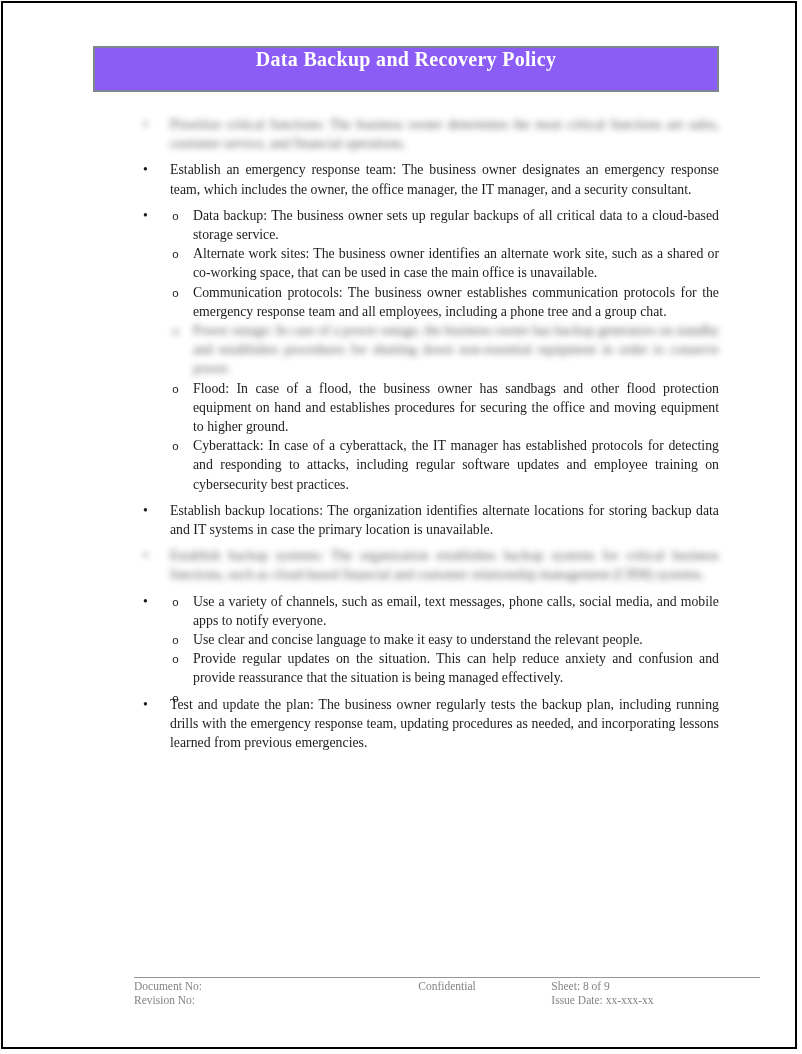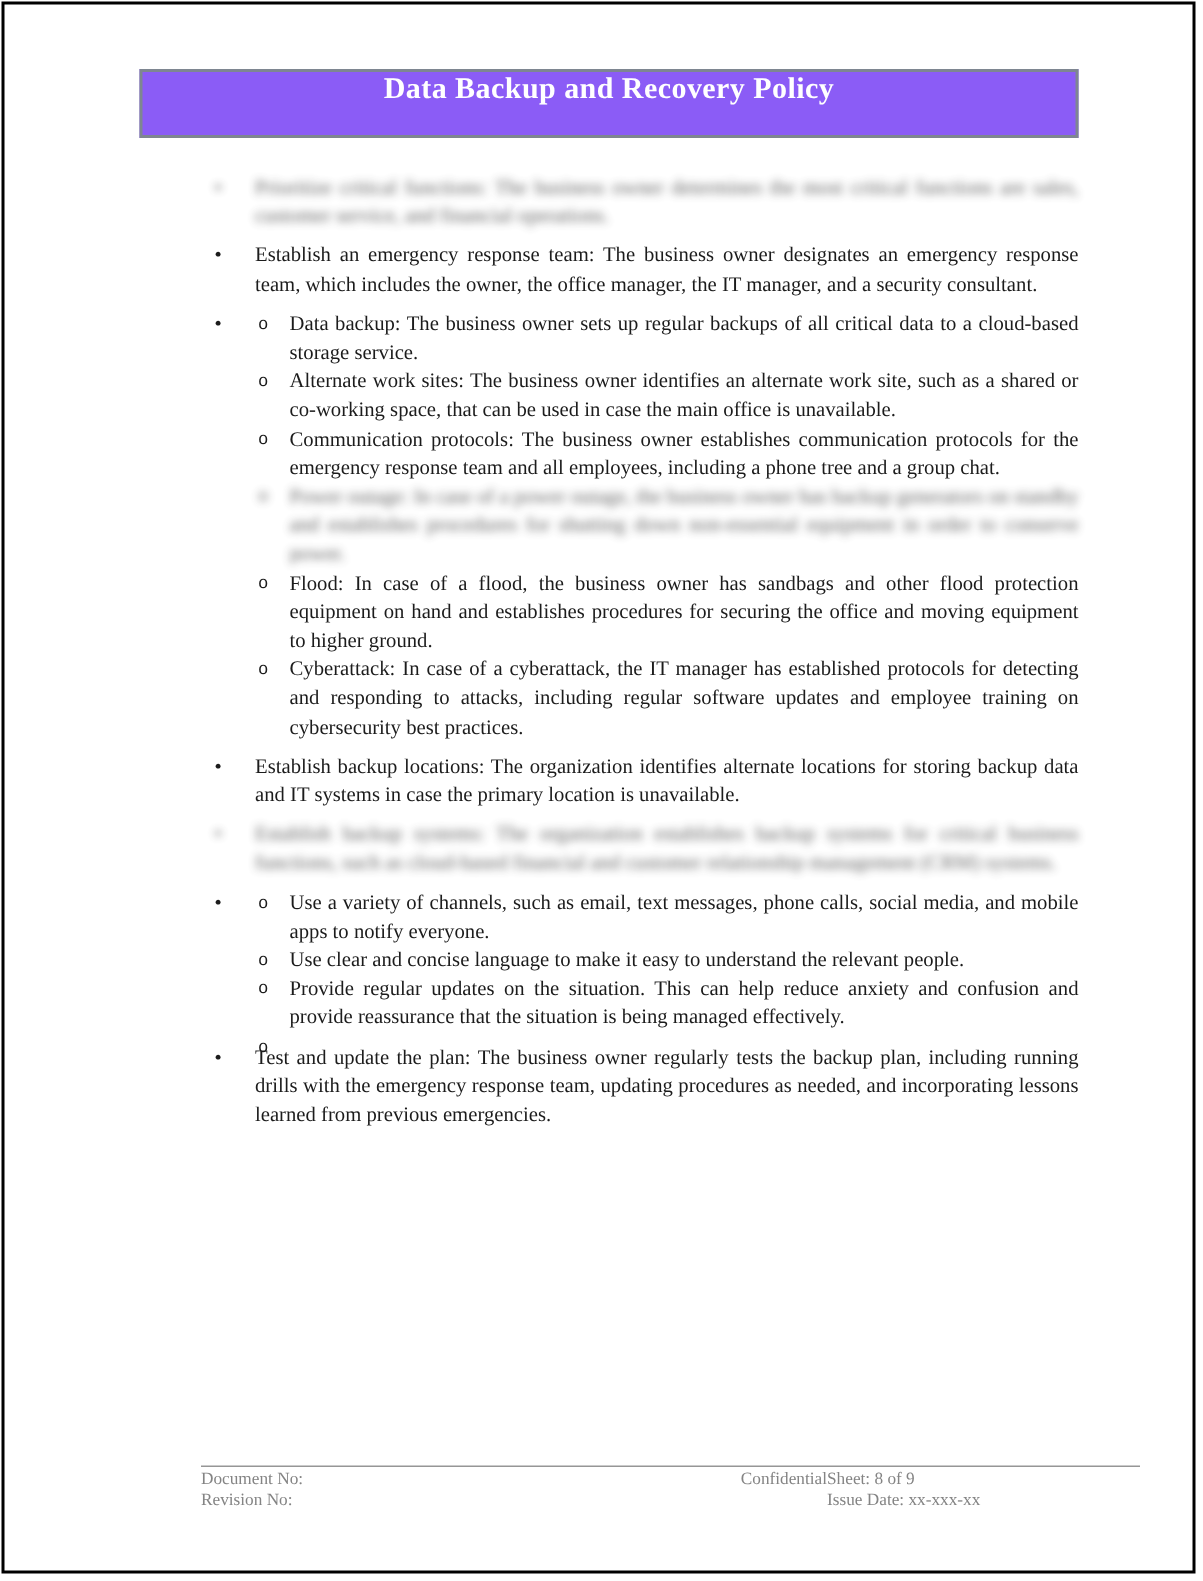--- a/index.html
+++ b/index.html
@@ -37,21 +37,21 @@
     font-family: "Liberation Mono", monospace; font-size: 11.5px;
   }
   .blurred { filter: blur(3px); color: #3d3d3d; opacity: 0.82; }
   .footer {
     position: absolute; left: 93px; top: 977px; width: 626px;
     border-top: 1px solid #969696; padding-top: 2px;
     font-size: 11.5px; line-height: 13.5px; color: #848484; margin-left: 41px;
   }
   .footer-row { display: flex; }
   .footer-left { flex: 1; text-align: left; }
-  .footer-center { flex: 1; text-align: right; }
+  .footer-center { flex: 1; text-align: center; }
   .footer-right { flex: 1; text-align: left; }
 </style>
 </head>
 <body>
 
 <div class="page-border"></div>
 
 <div class="banner">
   <span>Data Backup and Recovery Policy</span>
 </div>

